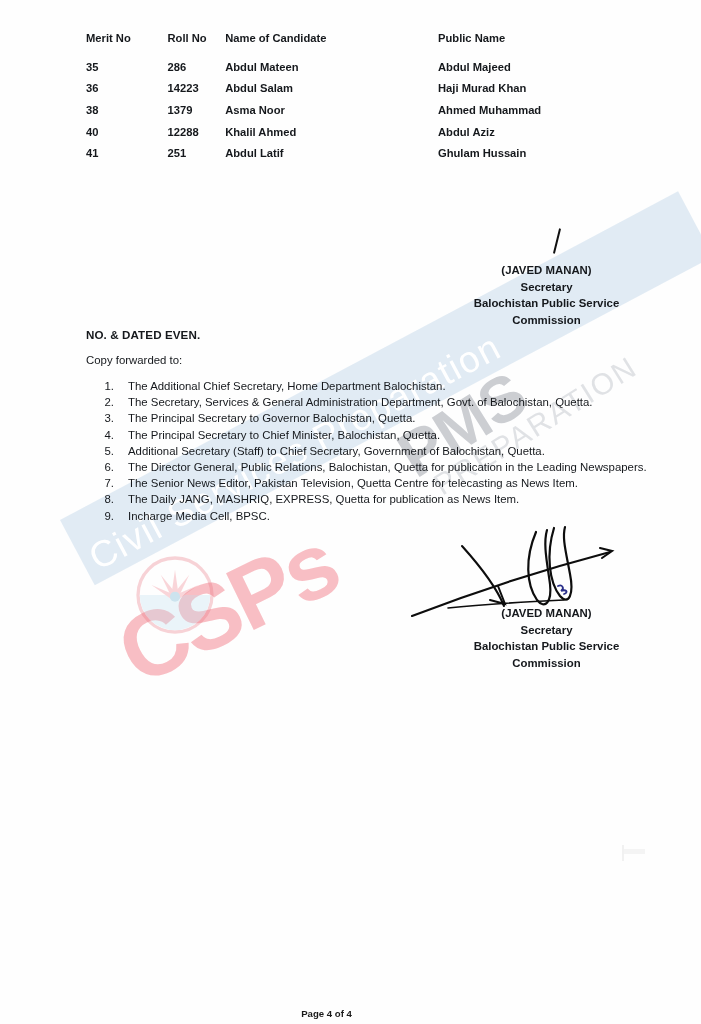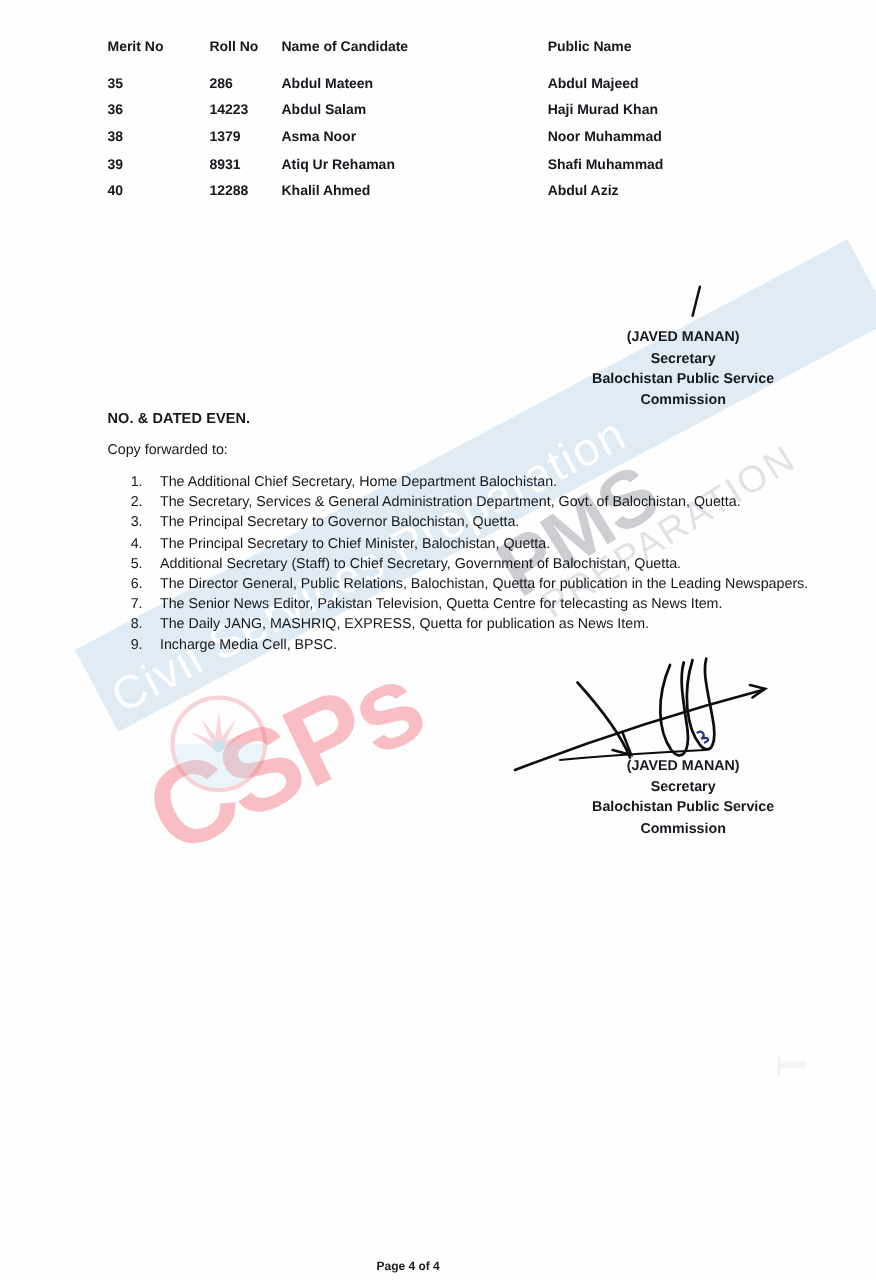--- a/index.html
+++ b/index.html
@@ -298,33 +298,33 @@
           <tr>
             <td class="col-merit">36</td>
             <td class="col-roll">14223</td>
             <td class="col-name">Abdul Salam</td>
             <td class="col-father">Haji Murad Khan</td>
           </tr>
           <tr>
             <td class="col-merit">38</td>
             <td class="col-roll">1379</td>
             <td class="col-name">Asma Noor</td>
-            <td class="col-father">Noor Muhammad</td>
-          </tr>
-          <tr>
-            <td class="col-merit">39</td>
-            <td class="col-roll">8931</td>
-            <td class="col-name">Atiq Ur Rehaman</td>
-            <td class="col-father">Shafi Muhammad</td>
+            <td class="col-father">Ahmed Muhammad</td>
           </tr>
           <tr>
             <td class="col-merit">40</td>
             <td class="col-roll">12288</td>
             <td class="col-name">Khalil Ahmed</td>
             <td class="col-father">Abdul Aziz</td>
+          </tr>
+          <tr>
+            <td class="col-merit">41</td>
+            <td class="col-roll">251</td>
+            <td class="col-name">Abdul Latif</td>
+            <td class="col-father">Ghulam Hussain</td>
           </tr>
         </tbody>
     </table>
 
     <div class="penstroke1"></div>
 
     <div class="sigblock" id="sig1">
       <div class="sig-name">(JAVED MANAN)</div>
       <div class="sig-role">Secretary</div>
       <div class="sig-org">Balochistan Public Service</div>

